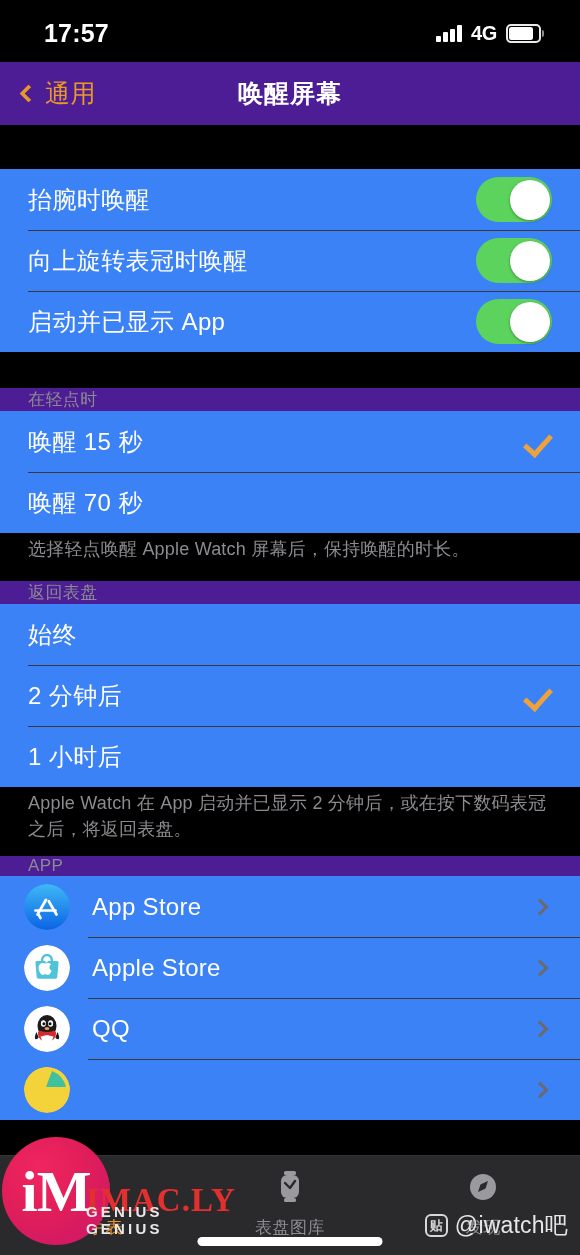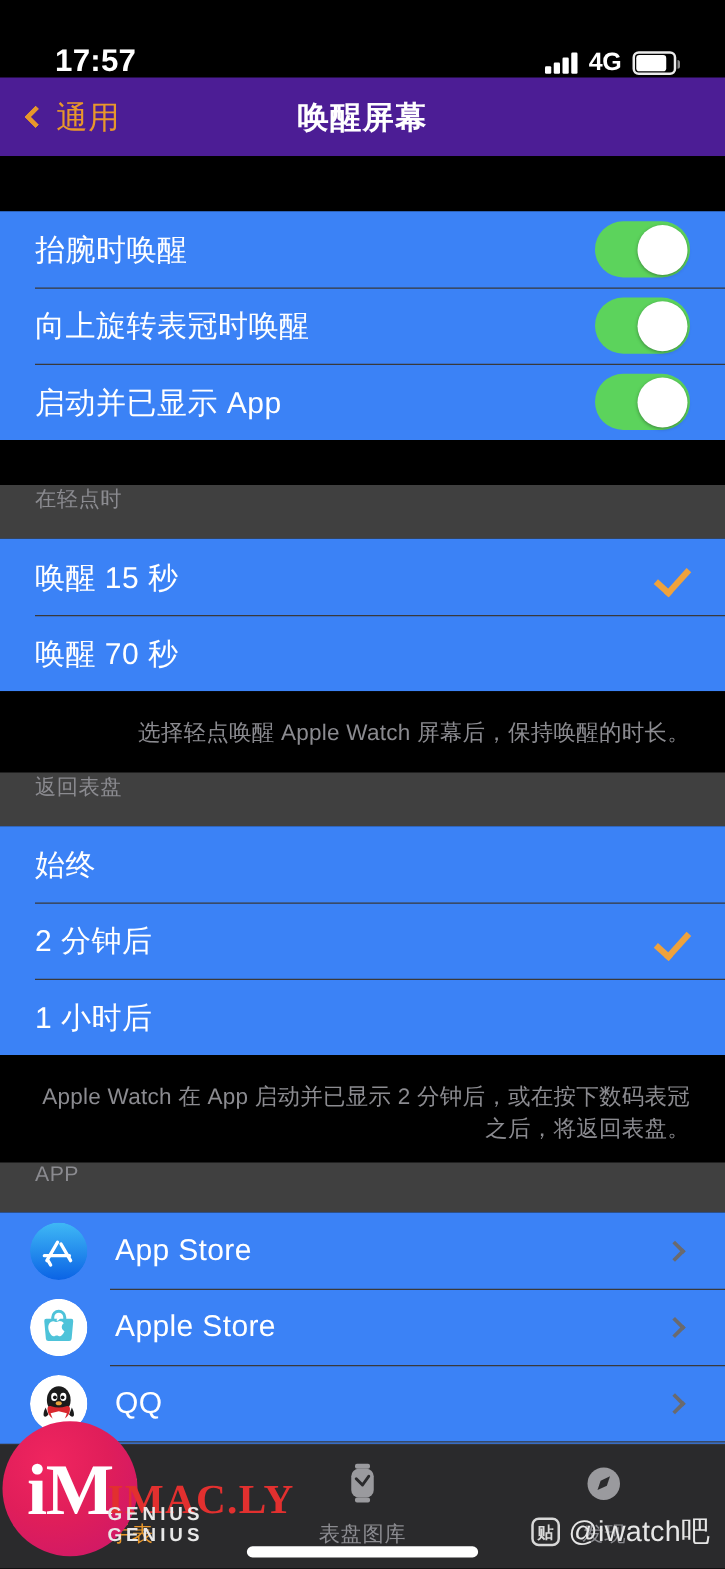--- a/index.html
+++ b/index.html
@@ -13,21 +13,21 @@
     position:relative;
     width:580px; height:1255px;
     background:#000;
     overflow:hidden;
   }
 
   
   .statusbar {
     position:relative;
     height:62px;
-    display:flex; align-items:flex-end;
+    display:flex; align-items:center;
     justify-content:space-between;
     padding:0 36px 0 44px;
     color:#fff;
   }
   .sb-time {
     font-size:25px; font-weight:bold;
     letter-spacing:0.2px;
     line-height:1;
     padding-top:4px;
   }
@@ -152,34 +152,33 @@
     flex:0 0 auto;
     width:12px; height:12px;
     border-top:3.5px solid #6A6A6E;
     border-right:3.5px solid #6A6A6E;
     transform:rotate(45deg);
     margin-right:6px;
   }
 
   
   .sec-header {
-    background:#404040;
+    background:#4c1d95;
     color:#8B8B90;
     font-size:17px;
     letter-spacing:.4px;
-    padding:0 28px 20px 28px;
+    padding:0 28px 0 28px;
   }
   .sec-footer {
     background:#000;
     color:#8B8B90;
     font-size:18px;
     line-height:1.45;
     letter-spacing:.2px;
-    padding:20px 28px 0 28px;
-    text-align:right;
+    padding:3px 28px 0 28px;
   }
 
   
   .app-row {
     position:relative;
     display:flex; align-items:center;
     height:61px;
     padding:0 28px 0 24px;
     cursor:pointer;
   }

